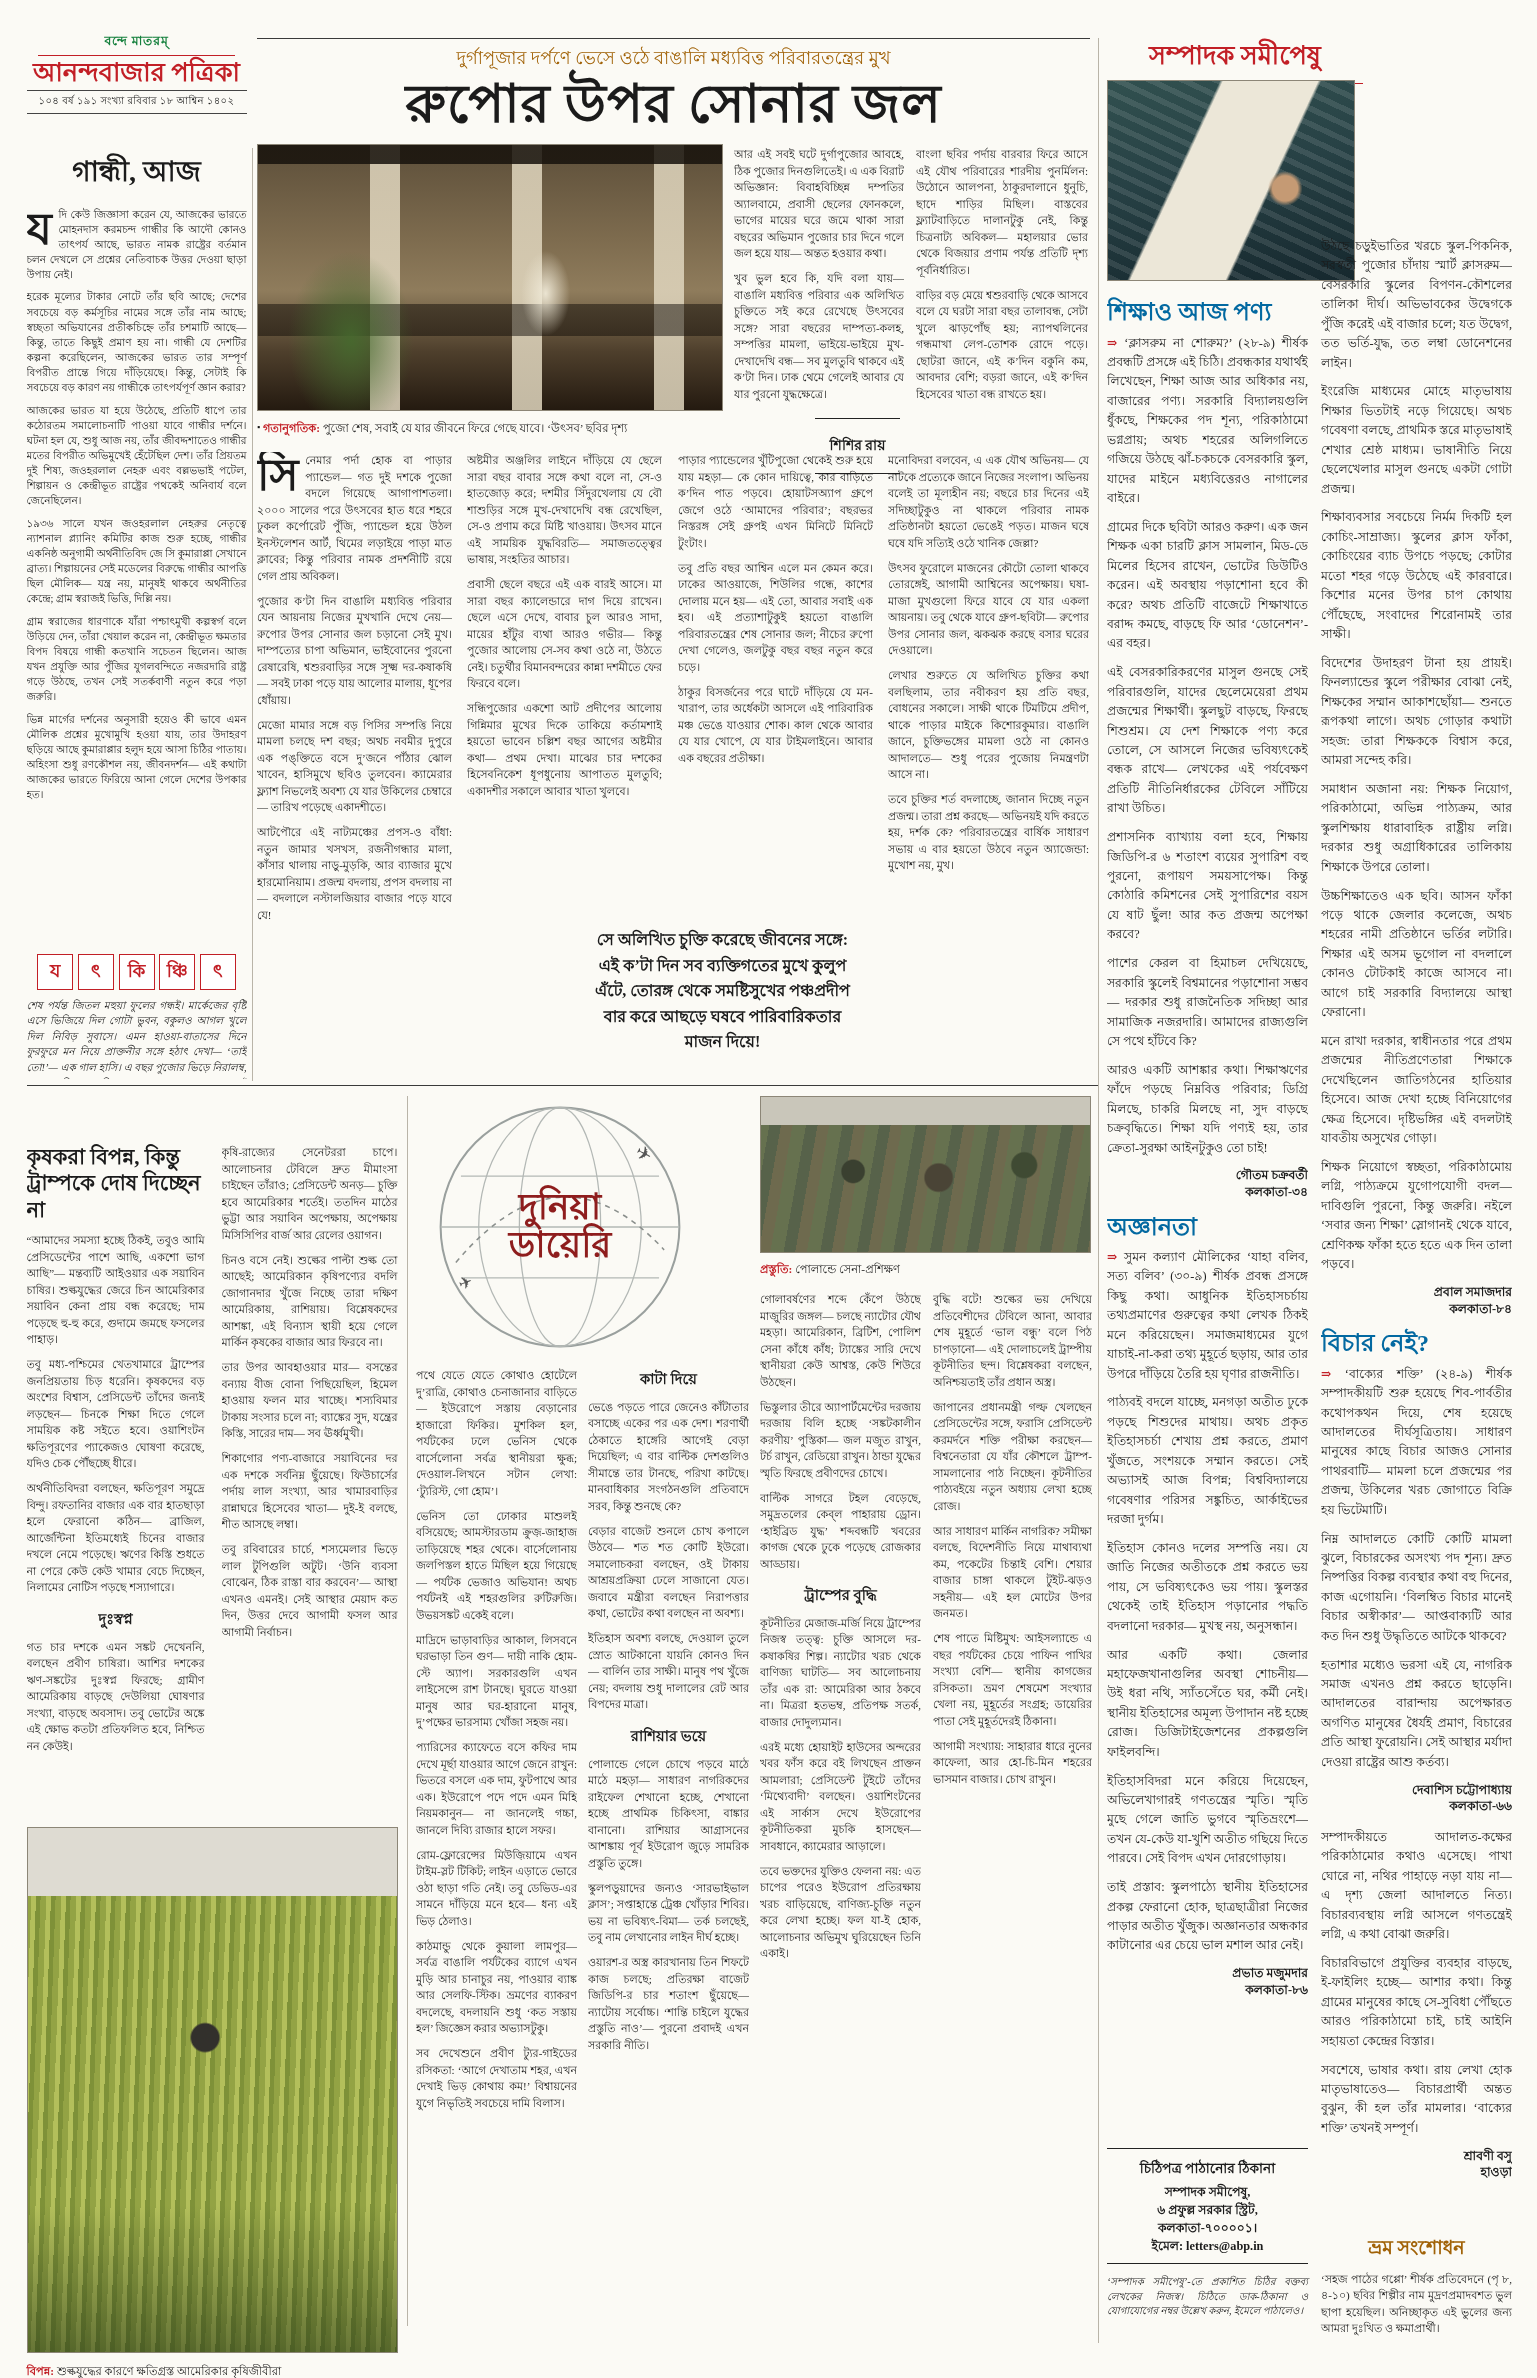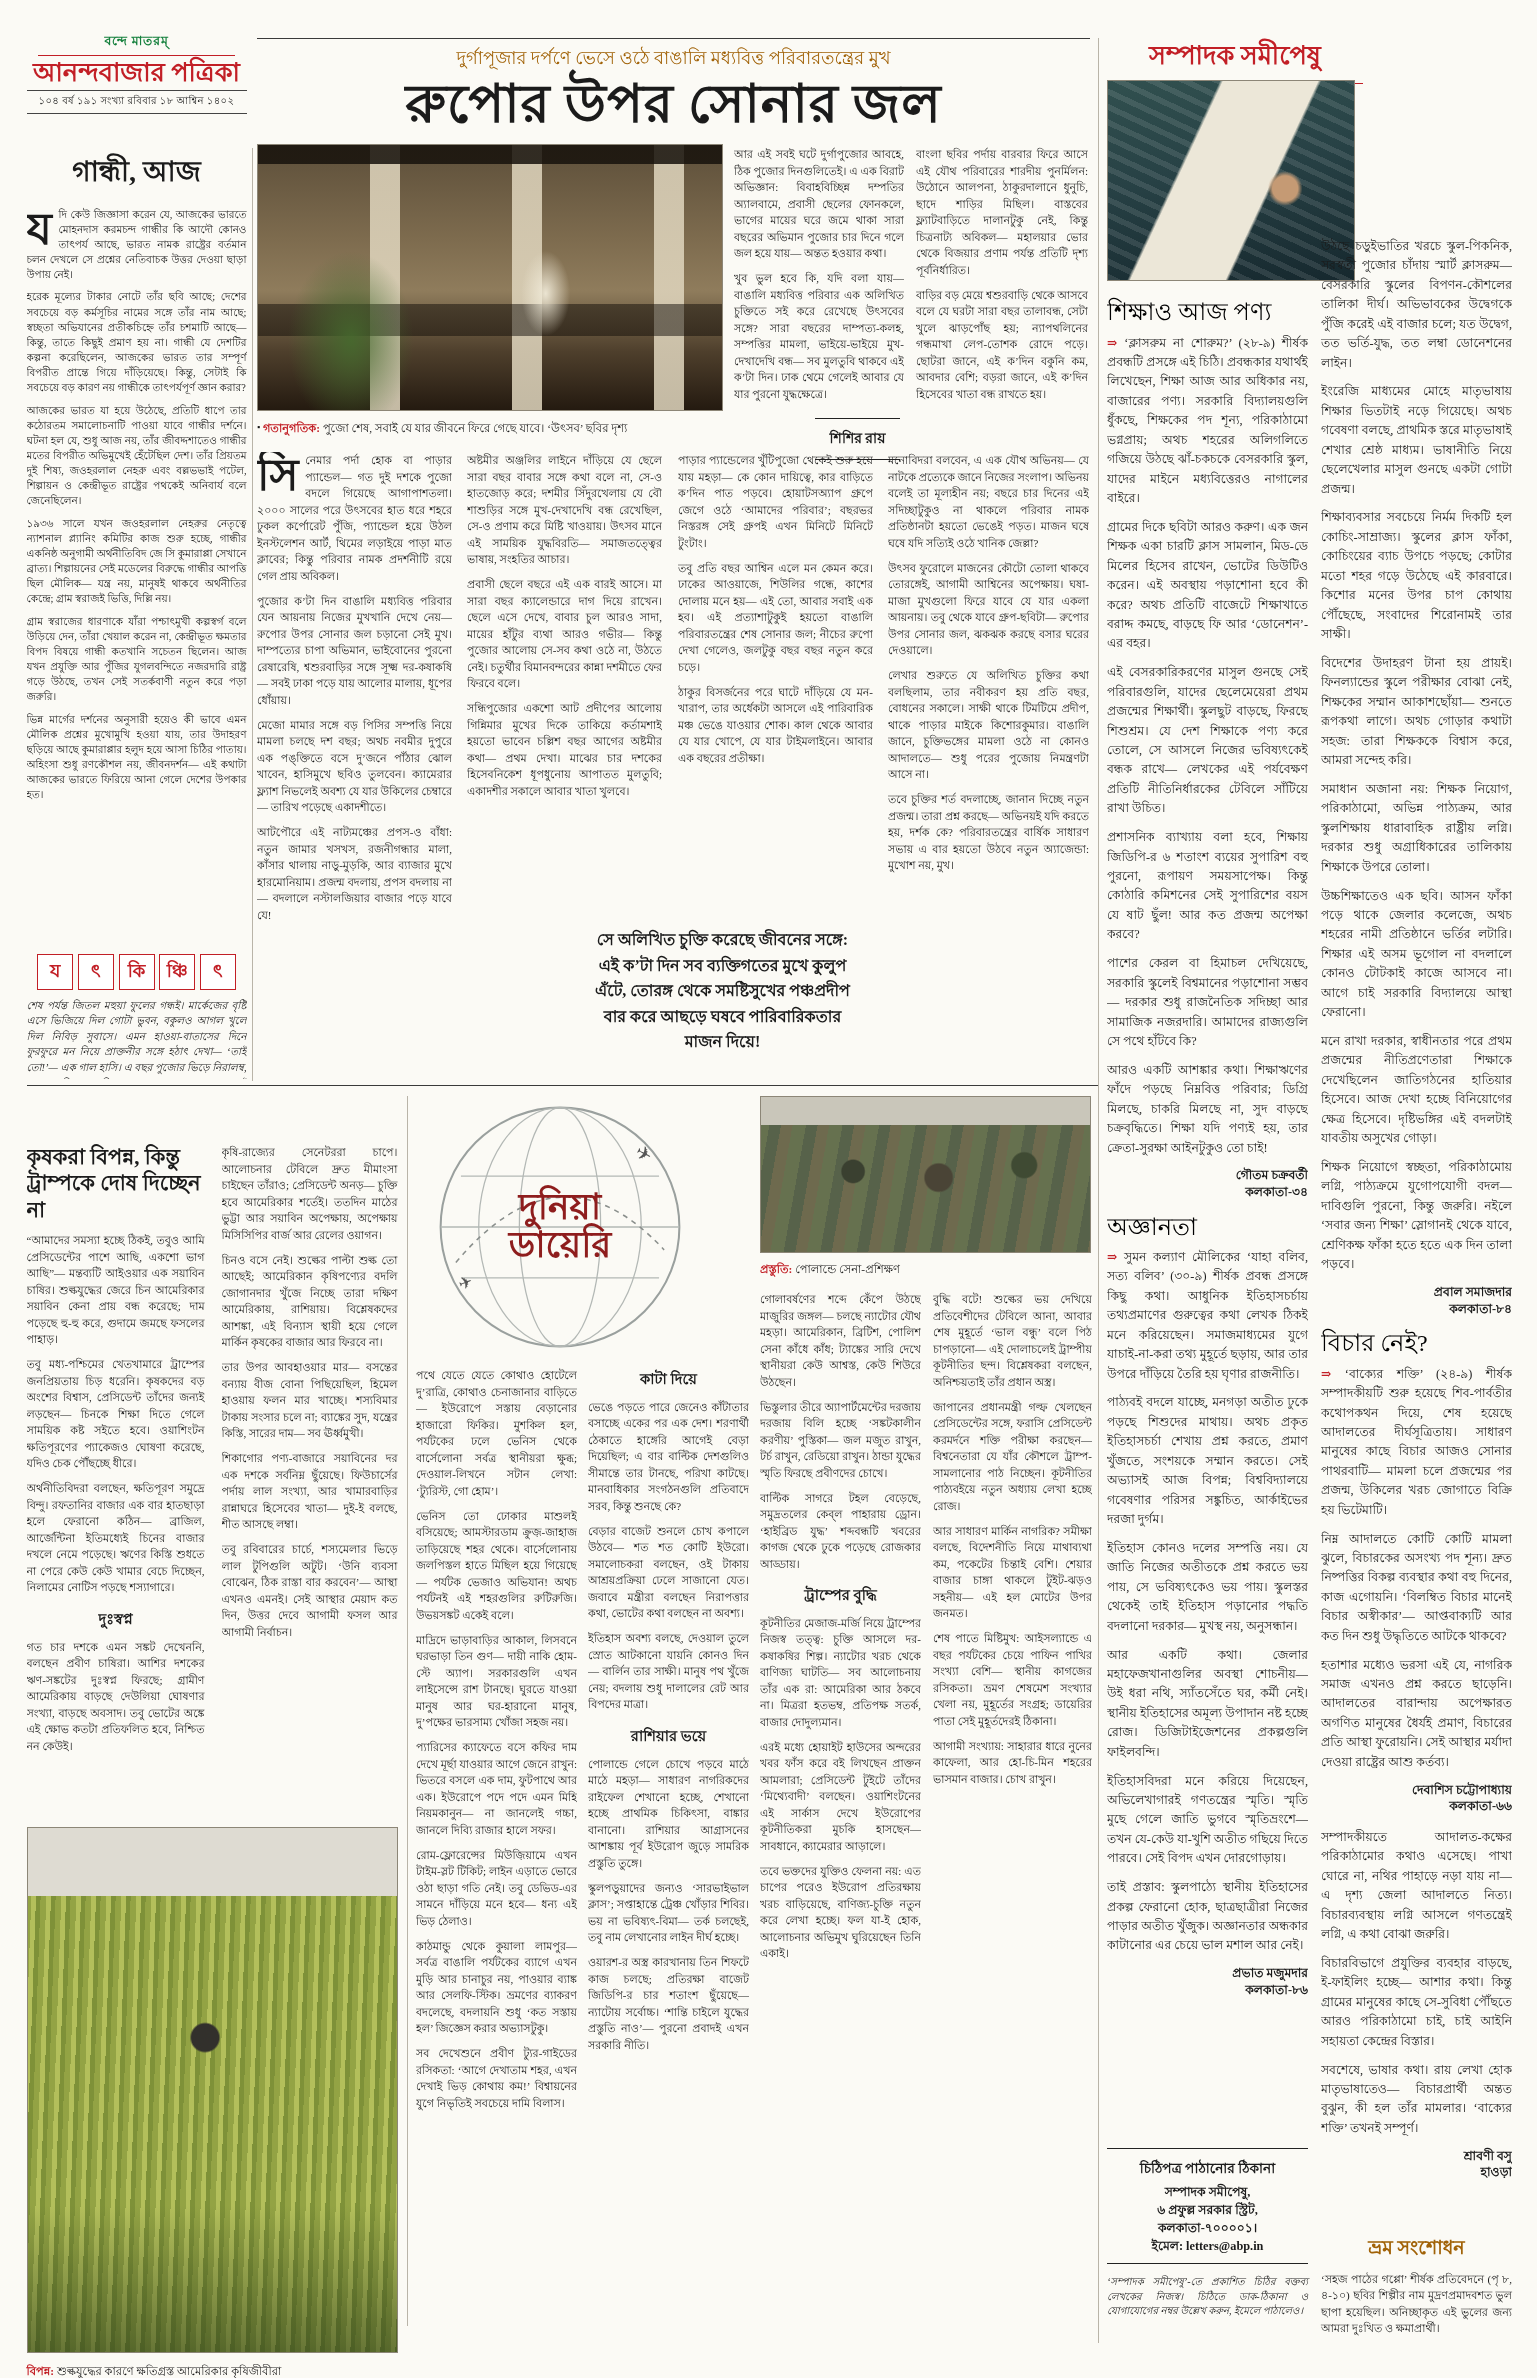--- a/index.html
+++ b/index.html
@@ -17,27 +17,27 @@
   .p10{font-size:10.4px;line-height:1.45;text-align:justify;margin:0 0 7.6px;}
   .p11{font-size:11px;line-height:1.5;text-align:justify;margin:0 0 8.5px;}
   .p13{font-size:12.3px;line-height:1.58;text-align:justify;margin:0 0 9.5px;}
   .pitalic{font-size:10.4px;line-height:1.5;text-align:justify;font-style:italic;margin:0;}
   .dropcap{float:left;font-size:44px;line-height:.85;font-weight:bold;padding:4.7px 6.6px 0 0;}
   .col{position:absolute;overflow:hidden;}
   
   .gandhi-title{font-size:28px;font-weight:bold;text-align:center;margin:0 0 9.5px;}
   .kicker{color:#a16207;font-size:18px;font-weight:normal;text-align:center;padding:4.7px 0 1.9px;border-top:1.4px solid #3a3a3a;}
   .main-headline{font-size:53px;font-weight:bold;text-align:center;line-height:1.05;letter-spacing:0.9px;}
-  .byline{display:inline-block;border-top:1.4px solid #222;border-bottom:1.4px solid #222;padding:8px 15px;font-weight:bold;font-size:14px;}
+  .byline{display:inline-block;border-top:1.4px solid #222;border-bottom:1.4px solid #222;padding:15px 15px;font-weight:bold;font-size:14px;}
   .pullquote{font-size:16px;font-weight:bold;line-height:1.6;text-align:center;}
   .subhead{font-size:14.7px;font-weight:bold;text-align:center;margin:11.4px 0 6.6px;}
   .farm-headline{font-size:21px;font-weight:bold;line-height:1.25;margin:0 0 9.5px;}
   
   .letters-header{color:#c21f26;font-size:25.6px;font-weight:bold;text-align:center;border-bottom:1.9px solid #c21f26;padding-bottom:3.8px;}
-  .ltr-title{color:#000000;font-size:24px;font-weight:normal;line-height:1.15;margin:11.4px 0 6.6px;}
+  .ltr-title{color:#0369a1;font-size:24px;font-weight:bold;line-height:1.15;margin:11.4px 0 6.6px;}
   .arrow{color:#c21f26;font-weight:bold;}
   .sig{text-align:right;font-weight:bold;font-size:12.3px;margin:1.9px 0 13.2px;line-height:1.35;}
   .sig-place{display:block;}
   .addr{text-align:center;border-top:1.4px solid #222;border-bottom:1.4px solid #222;padding:7.6px 3.8px;}
   .addr-title{font-size:13.7px;font-weight:bold;margin-bottom:3.8px;}
   .addr-line{font-size:12.3px;font-weight:bold;line-height:1.45;}
   .addr-note{font-size:10px;font-style:italic;text-align:justify;line-height:1.45;}
   .corr-title{color:#a16207;font-size:19px;font-weight:bold;text-align:center;margin:0 0 5.7px;}
   
   .cap{font-size:11.4px;line-height:1.4;margin-top:4.7px;}

